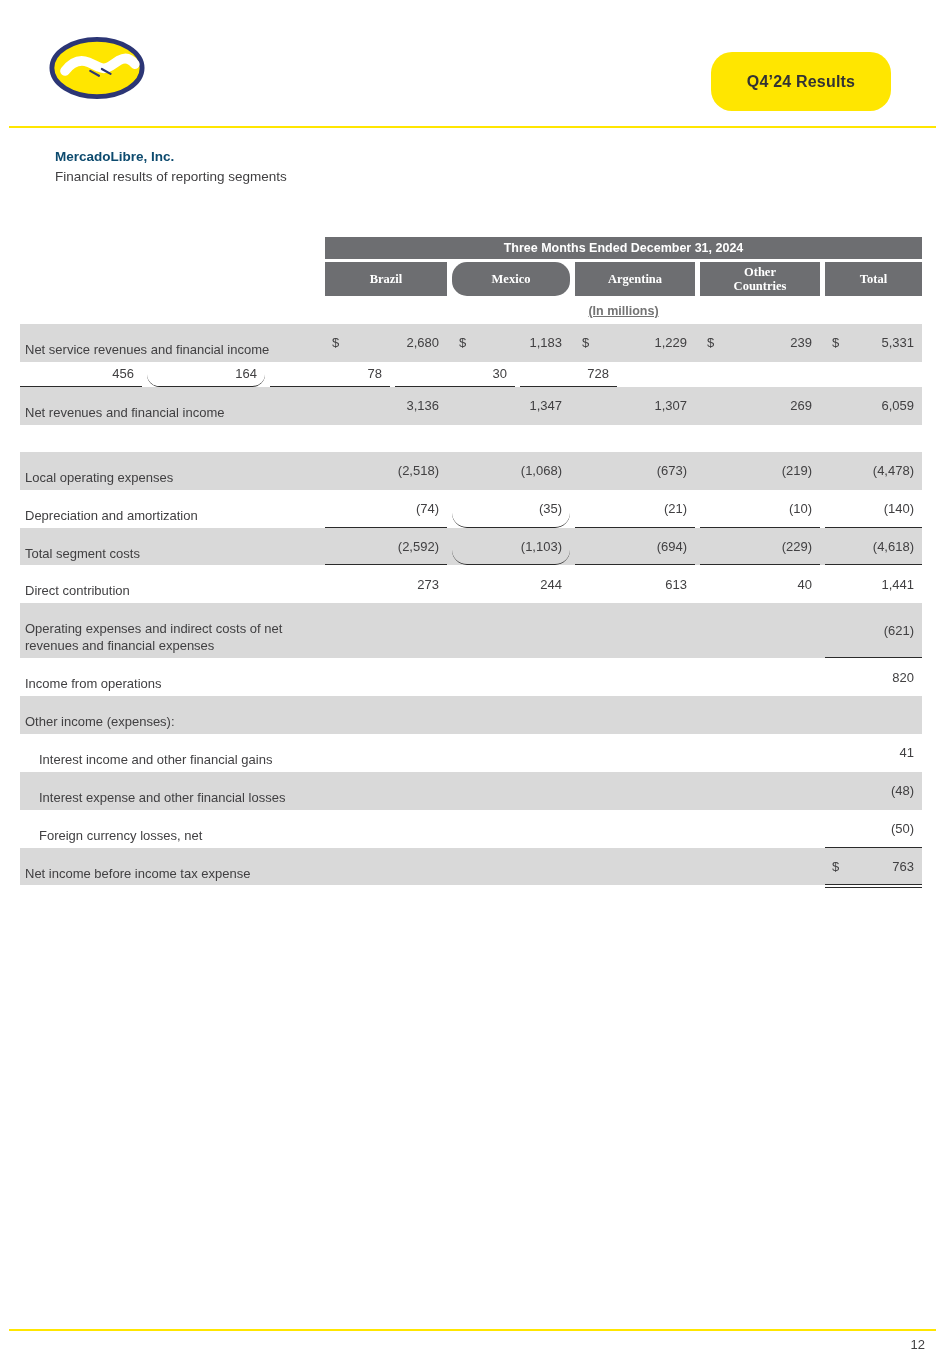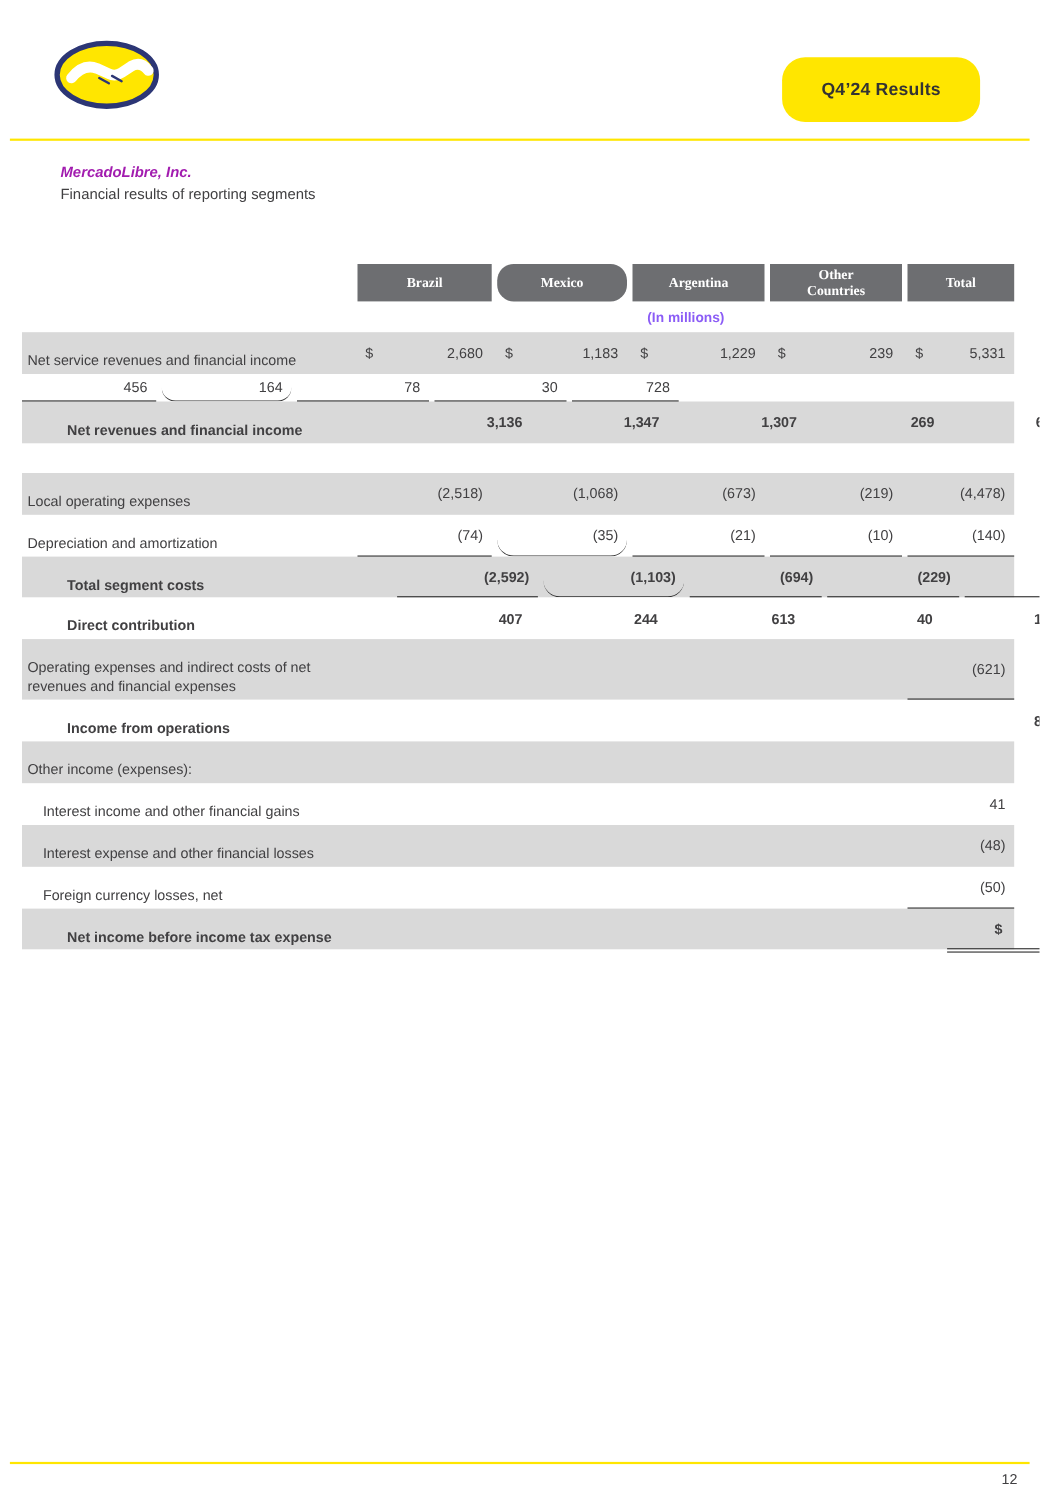--- a/index.html
+++ b/index.html
@@ -15,21 +15,21 @@
     position:absolute; left:711px; top:52px; width:180px; height:59px;
     background:#ffe600; border-radius:21px; display:flex; align-items:center; justify-content:center;
     font-weight:bold; font-size:16px; color:#333333; letter-spacing:.2px;
   }
   .rule { position:absolute; left:9px; right:9px; height:2px; background:#ffe600; }
   .rule.top { top:126px; }
   .rule.bottom { top:1329px; }
   .page-num { position:absolute; right:20px; top:1337px; font-size:13px; color:#414042; }
 
   .title-block { position:absolute; left:55px; top:147px; font-size:13.5px; line-height:1.5; }
-  .company { font-weight:bold; color:#a21caf;font-style:italic; }
+  .company { font-weight:bold; color:#0c4a6e; }
   .subtitle { color:#414042; }
 
   
   .table { position:absolute; left:20px; top:237px; width:902px; font-size:13px; }
   .flexrow { display:flex; }
   .labelspace { flex:0 0 305px; }
   .periodband {
     flex:1; background:#6d6e71; color:#ffffff; font-weight:bold; font-size:12.5px;
     text-align:center; padding:4px 0;
   }
@@ -39,26 +39,26 @@
     display:flex; align-items:center; justify-content:center; text-align:center; line-height:1.15;
   }
   .cw0 { flex:0 0 122px; }
   .cw1 { flex:0 0 118px; margin-left:5px;border-radius:15px; }
   .cw2 { flex:0 0 120px; margin-left:5px; }
   .cw3 { flex:0 0 120px; margin-left:5px; }
   .cw4 { flex:0 0 97px;  margin-left:5px; }
   .colbox.cw3 span { display:block; width:78px; }
 
   .unitsrow { padding:8px 0 6px; }
-  .units { flex:1; text-align:center; font-weight:bold; font-size:12.5px; color:#8b5cf6; }
+  .units { flex:1; text-align:center; font-weight:bold; font-size:12.5px; color:#737373;text-decoration:underline; }
 
   .trow { display:flex; align-items:stretch; min-height:25px; }
   .trow.shaded { background:#d9d9d9; }
   .trow.spacer { min-height:27px; }
-  .trow.bold .tlabel, .trow.bold .val, .trow.bold .cur { font-weight:bold;margin-left:36px; }
+  .trow.bold .tlabel, .trow.bold .val, .trow.bold .cur { font-weight:normal; }
   .tlabel { flex:0 0 305px; padding:18px 6px 3px 5px; display:flex; align-items:center; line-height:1.3; }
   .tlabel.indent { padding-left:19px; }
   .tcell {
     display:flex; align-items:center; justify-content:space-between;
     padding:0 8px 0 7px; position:relative;
   }
   .u1 { border-bottom:1px solid #2b2b2b; }
   .u2 { border-bottom:1px solid #2b2b2b; }
   .u2::after {
     content:""; position:absolute; left:0; right:0; bottom:-4px;
@@ -76,20 +76,24 @@
 
 <div class="badge">Q4’24 Results</div>
 <div class="rule top"></div>
 
 <div class="title-block">
   <div class="company">MercadoLibre, Inc.</div>
   <div class="subtitle">Financial results of reporting segments</div>
 </div>
 
 <div class="table">
+  <div class="flexrow">
+    <div class="labelspace"></div>
+    <div class="periodband">Three Months Ended December 31, 2024</div>
+  </div>
   <div class="flexrow colheads">
     <div class="labelspace"></div>
     <div class="colbox cw0">
         <span>Brazil</span>
       </div>
     <div class="colbox cw1">
         <span>Mexico</span>
       </div>
     <div class="colbox cw2">
         <span>Argentina</span>
@@ -263,21 +267,21 @@
         </div>
         <div class="tcell cw4 u1">
           <span class="cur"></span>
           <span class="val">(4,618)</span>
         </div>
       </div>
       <div class="trow bold">
         <div class="tlabel">Direct contribution</div>
         <div class="tcell cw0">
           <span class="cur"></span>
-          <span class="val">407</span>
+          <span class="val">273</span>
         </div>
         <div class="tcell cw1">
           <span class="cur"></span>
           <span class="val">244</span>
         </div>
         <div class="tcell cw2">
           <span class="cur"></span>
           <span class="val">613</span>
         </div>
         <div class="tcell cw3">

